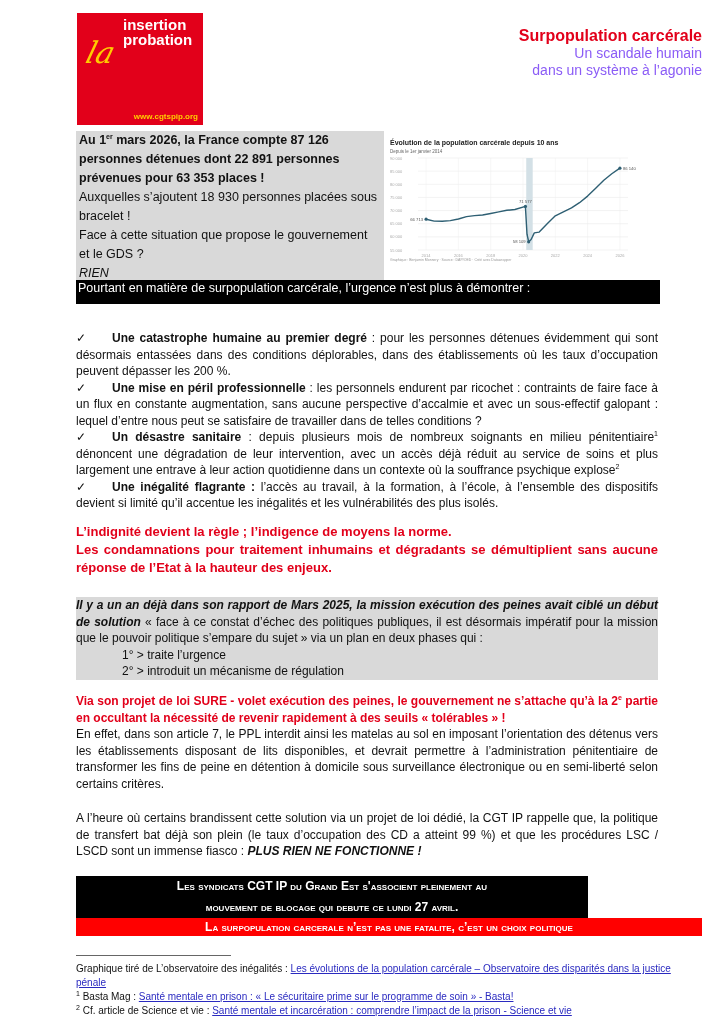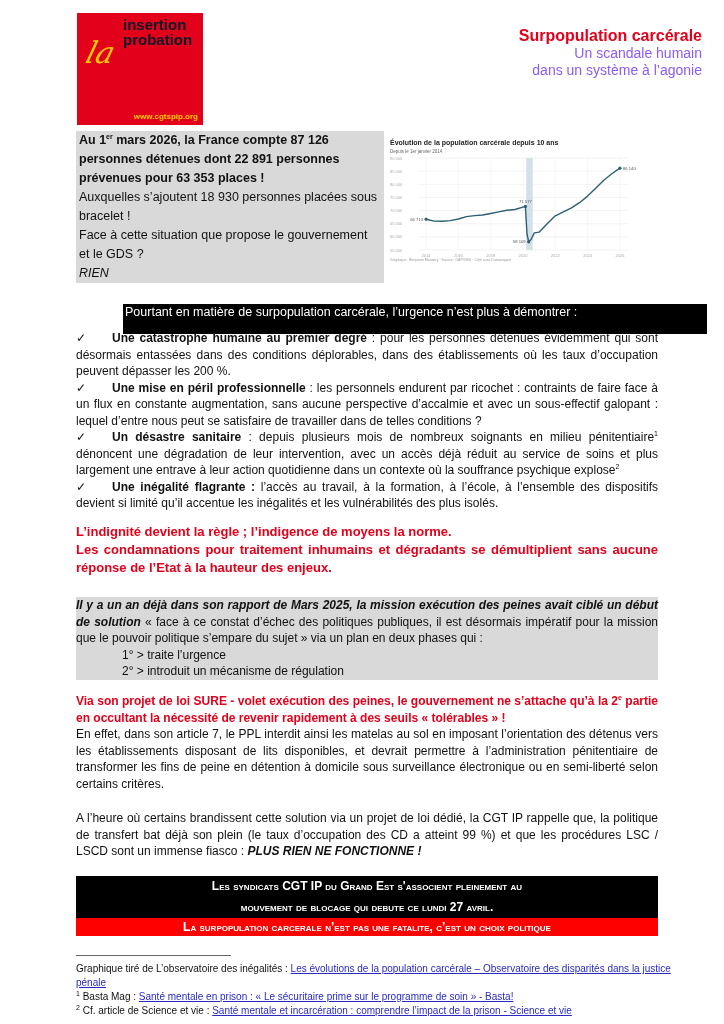--- a/index.html
+++ b/index.html
@@ -1,35 +1,35 @@
 <!DOCTYPE html>
 <html><head>
 <meta charset="utf-8">
 <style>
   body { margin:0; background:#fff; }
   #page { position:relative; width:724px; height:1024px; background:#fff; font-family:"Liberation Sans", sans-serif; color:#111; overflow:hidden; }
   .abs { position:absolute; }
   #logo { left:77px; top:13px; width:126px; height:112px; background:#e2001a; }
-  #logo .ins { position:absolute; left:46px; top:4px; color:#0f172a; font-weight:bold; font-size:15px; line-height:15px; }
+  #logo .ins { position:absolute; left:46px; top:4px; color:#ffffff; font-weight:bold; font-size:15px; line-height:15px; }
   #logo .la { position:absolute; left:10px; top:22px; color:#ffcc00; font-family:"DejaVu Serif", serif; font-style:italic; font-size:30px; transform:skewX(-15deg); }
   #logo .cgt { position:absolute; left:14px; top:40px; color:#fff; font-weight:bold; font-size:58px; line-height:58px; letter-spacing:-2px; }
   #logo .url { position:absolute; right:5px; bottom:4px; color:#ffcc00; font-size:8px; font-weight:bold; }
   .title-red { right:22px; top:27px; color:#e2001a; font-weight:bold; font-size:16px; text-align:right; }
   .subtitle { right:22px; top:45px; font-size:14px; text-align:right; line-height:17px; color:#8b5cf6; }
   #statsbox { left:76px; top:131px; width:302px; background:#d9d9d9; font-family:"Liberation Sans", sans-serif; font-size:12.5px; line-height:19px; padding:0 3px; }
   #statsbox .b { font-weight:bold; }
   #statsbox i { font-style:italic; }
   #chart { left:388px; top:138px; width:326px; height:126px; }
-  .sectbar { left:76px; top:304px; width:582px; height:30px; background:#000; color:#fff; font-size:12.5px; line-height:16px; padding-left:2px;margin-left:47px; }
+  .sectbar { left:76px; top:280px; width:582px; height:24px; background:#000; color:#fff; font-size:12.5px; line-height:16px; padding-left:2px; }
   .para { left:76px; width:582px; font-size:12px; line-height:16.5px; text-align:justify; }
   .check { display:inline-block; width:36px; }
   .red { color:#e2001a; font-weight:bold; }
   .graybox { background:#d9d9d9; }
-  .banner-black { left:76px; width:582px; background:#000; color:#fff; text-align:center; font-size:12px; font-weight:bold; line-height:21px; font-variant:small-caps; }
-  .banner-red { left:76px; width:582px; background:#ff0000; color:#fff; text-align:center; font-size:12px; font-weight:bold; line-height:18px; font-variant:small-caps; }
+  .banner-black { left:76px; width:512px; background:#000; color:#fff; text-align:center; font-size:12px; font-weight:bold; line-height:21px; font-variant:small-caps; }
+  .banner-red { left:76px; width:626px; background:#ff0000; color:#fff; text-align:center; font-size:12px; font-weight:bold; line-height:18px; font-variant:small-caps; }
   .fnrule { left:76px; top:955px; width:155px; height:1px; background:#666; }
   .fn { left:76px; width:600px; font-size:10px; line-height:14px; }
   a { color:#2a2ac0; text-decoration:underline; }
   sup { font-size:7px; line-height:0; }
 </style>
 </head>
 <body>
 
 <div id="page">
 

